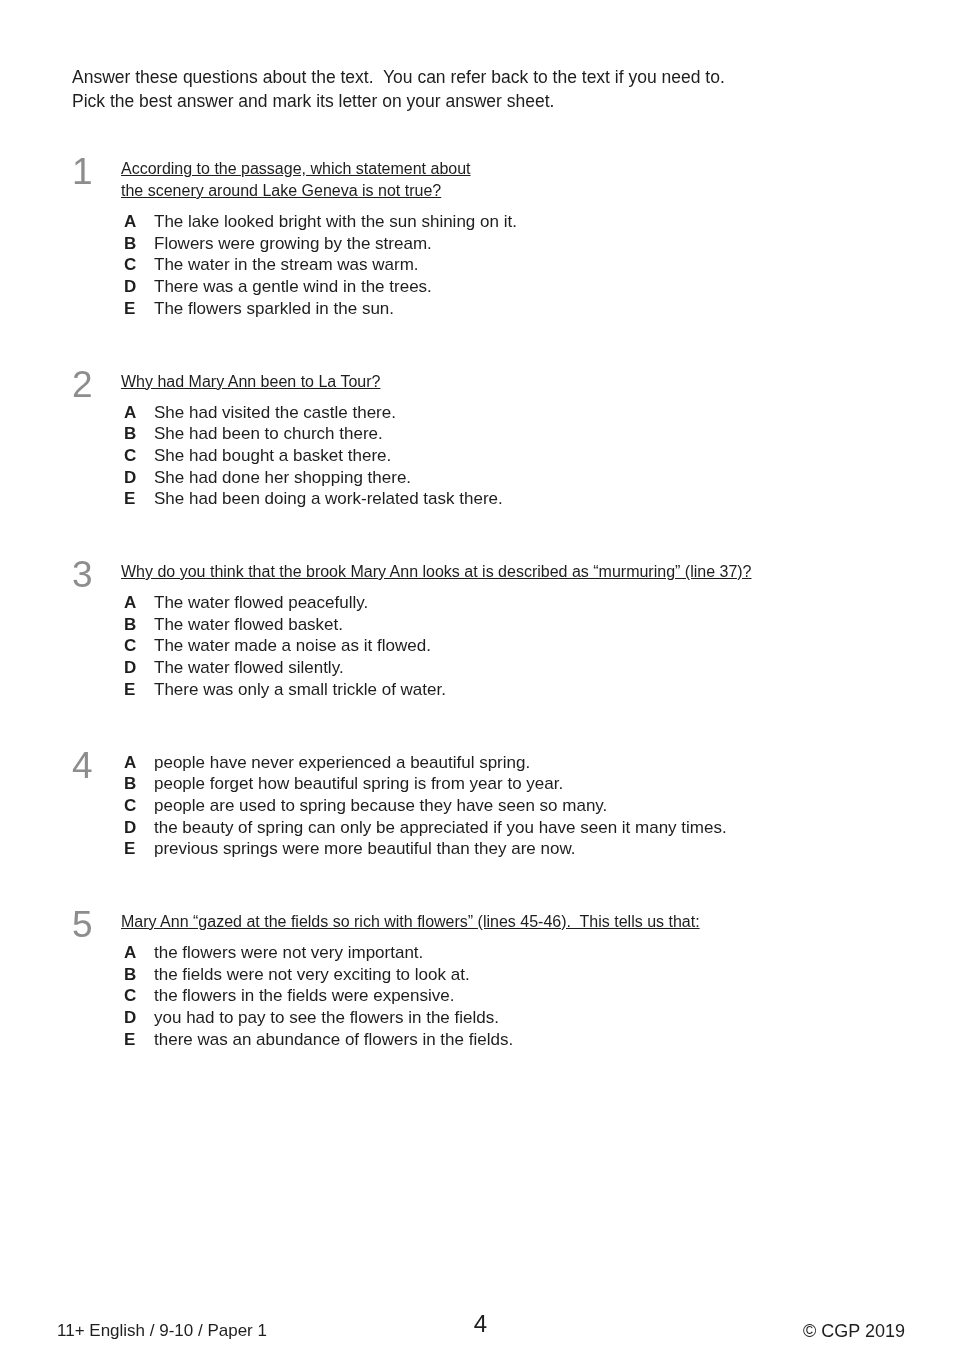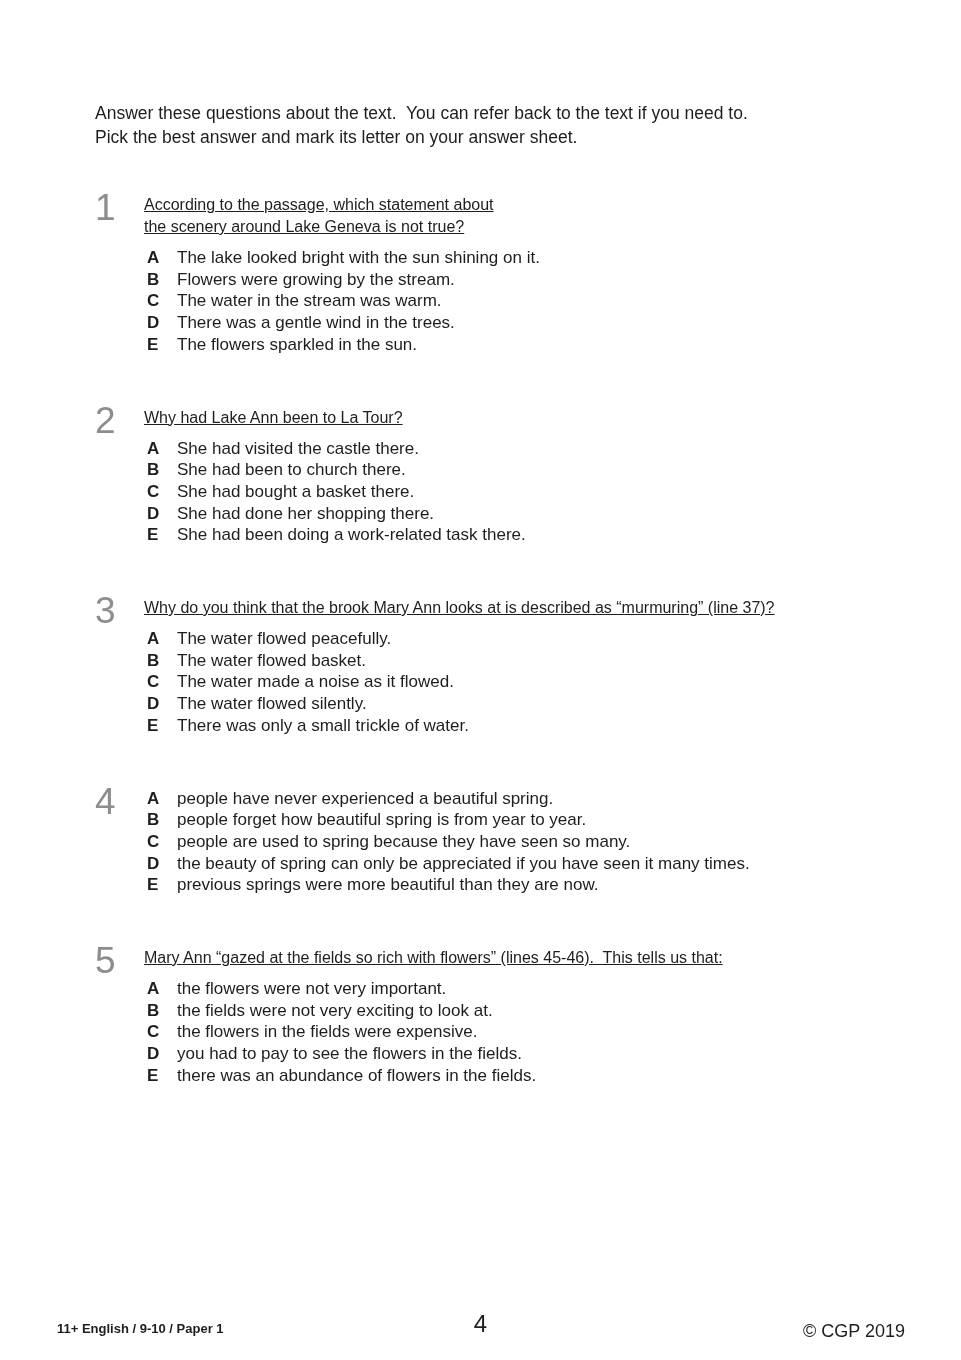--- a/index.html
+++ b/index.html
@@ -6,22 +6,21 @@
   body {
     width: 961px;
     height: 1360px;
     background: #ffffff;
     color: #1e1e1e;
     font-family: "Liberation Sans", sans-serif;
     position: relative;
     overflow: hidden;
   }
   .content {
-    padding: 66px 45px 0 95px;
-    margin-top: 36px;
+    padding: 66px 45px 0 72px;
   }
   .instructions {
     font-size: 17.5px;
     line-height: 23.5px;
     white-space: pre-wrap;
     margin: 0 0 45px 0;
   }
   .question {
     display: flex;
     margin-bottom: 51px;
@@ -64,22 +63,21 @@
     position: absolute;
     top: 1310px;
     left: 0;
     right: 0;
     height: 40px;
   }
   .footer-left {
     position: absolute;
     left: 57px;
     top: 11px;
-    font-size: 13px;
-    font-weight: bold;
+    font-size: 17px;
   }
   .footer-page {
     position: absolute;
     left: 0;
     width: 100%;
     text-align: center;
     top: 0;
     font-size: 24px;
   }
   .footer-right {
@@ -123,21 +121,21 @@
           <span class="letter">E</span>
           <span class="otext">The flowers sparkled in the sun.</span>
         </li>
       </ul>
     </div>
   </section>
 
   <section class="question">
     <div class="qnum">2</div>
     <div class="qbody">
-      <p class="qtext">Why had Lake Ann been to La Tour?</p>
+      <p class="qtext">Why had Mary Ann been to La Tour?</p>
       <ul class="options">
         <li class="option">
           <span class="letter">A</span>
           <span class="otext">She had visited the castle there.</span>
         </li>
         <li class="option">
           <span class="letter">B</span>
           <span class="otext">She had been to church there.</span>
         </li>
         <li class="option">

